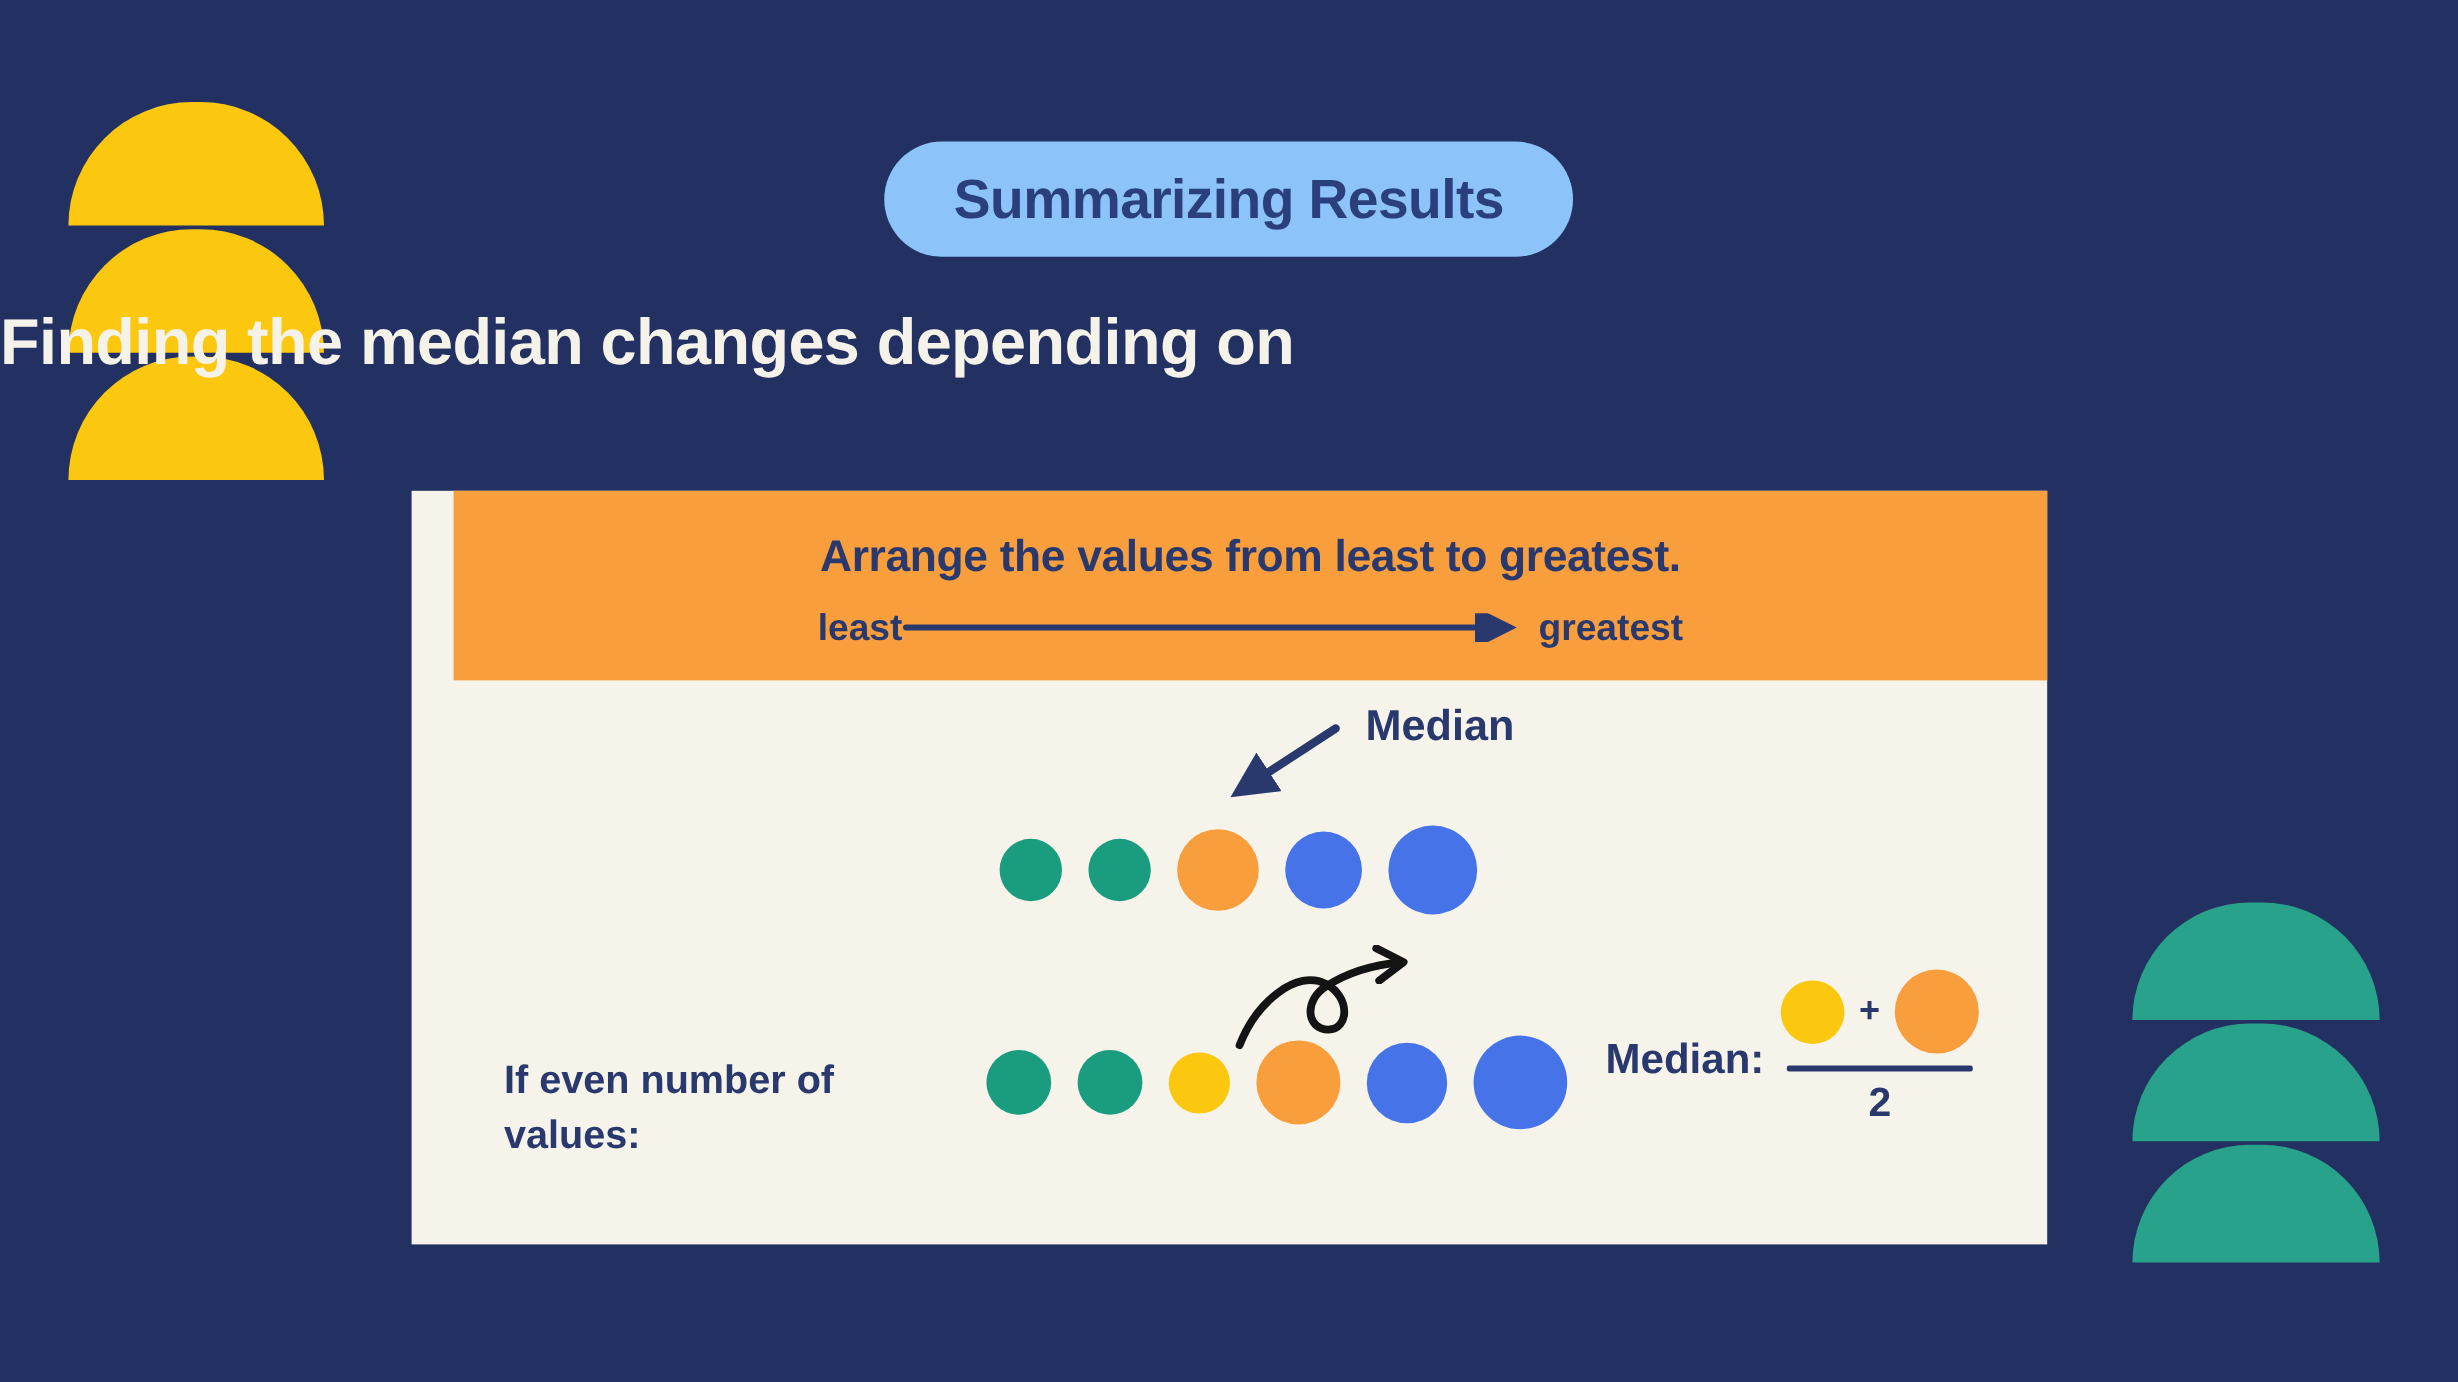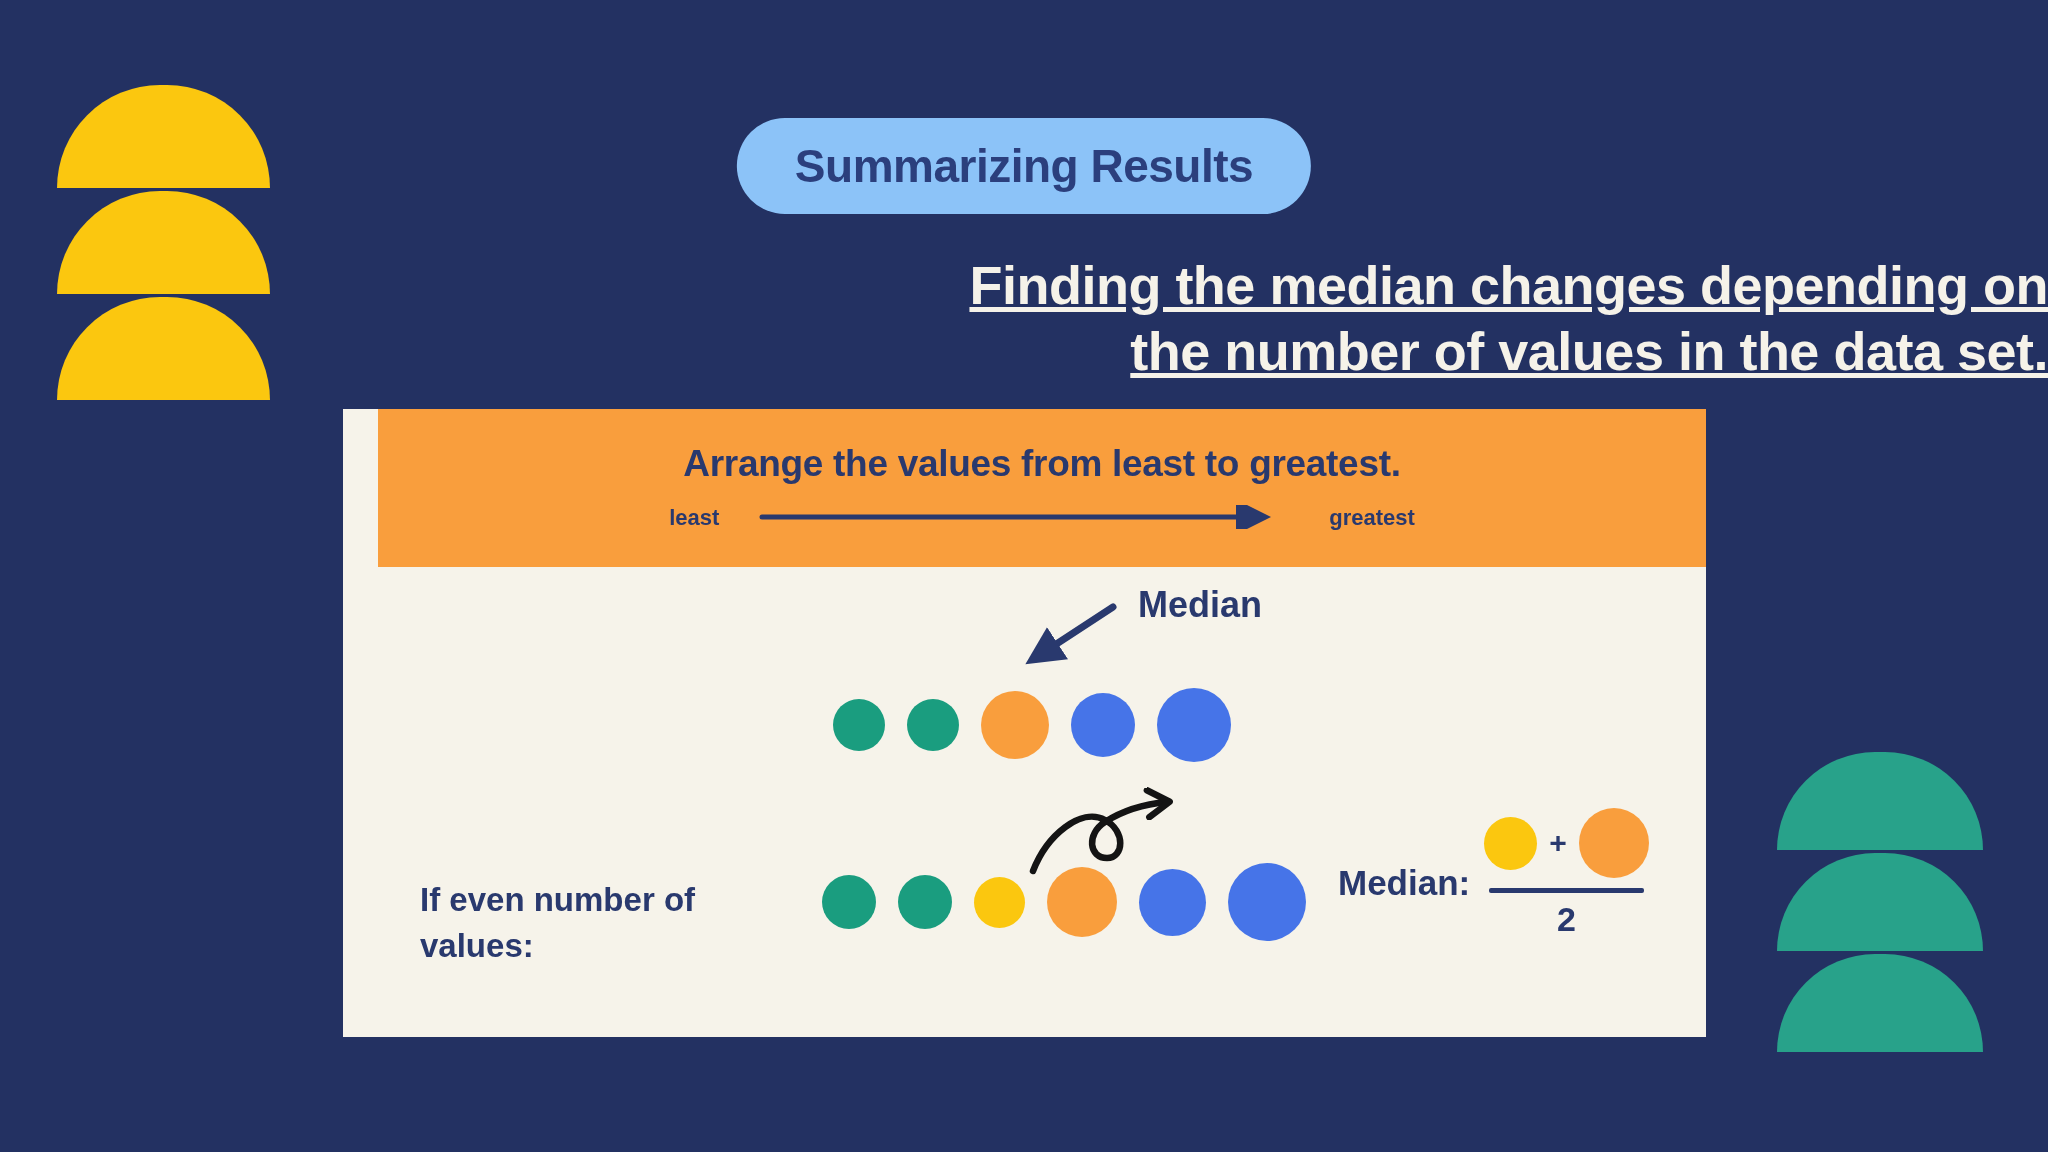--- a/index.html
+++ b/index.html
@@ -31,32 +31,32 @@
   .badge{
     position:absolute;top:118px;left:50%;transform:translateX(-50%);
     height:96px;padding:0 58px;border-radius:48px;
     background:var(--c-light-blue);
     display:flex;align-items:center;justify-content:center;
   }
   .badge span{font-size:46px;color:#2b3f7d;letter-spacing:-0.5px;white-space:nowrap;}
   
   .heading{
     position:absolute;top:252px;left:0;width:100%;
-    text-align:right;color:var(--c-white);
-    font-size:54px;line-height:66px;letter-spacing:-0.5px;margin:0;text-decoration:underline;
+    text-align:left;color:var(--c-white);
+    font-size:54px;line-height:66px;letter-spacing:-0.5px;margin:0;
   }
   .heading span{white-space:nowrap;display:block;}
   
   .card{position:absolute;left:343px;top:409px;width:1363px;height:628px;background:var(--c-cream);}
   .card-header{position:relative;height:158px;background:var(--c-orange);margin-left:35px;}
   .card-title{padding-top:34px;text-align:center;font-size:37px;color:var(--c-navy);letter-spacing:-0.3px;}
   .range-row{
     position:absolute;top:96px;left:0;right:0;
-    display:flex;align-items:flex-start;justify-content:center;gap:40px;
-    font-size:22px;color:var(--c-navy);
+    display:flex;align-items:center;justify-content:center;
+    font-size:31px;color:var(--c-navy);
   }
   .card-body{position:relative;height:596px;}
   .median-label{position:absolute;left:795px;top:17px;font-size:36px;color:var(--c-navy);}
   .median-arrow{position:absolute;left:672px;top:34px;}
   .row-label{position:absolute;font-size:33px;color:var(--c-navy);line-height:46px;}
   .odd-label{left:83px;top:136px;}
   .even-label{left:77px;top:310px;}
   .circles{position:absolute;display:flex;align-items:center;gap:22px;height:80px;}
   .odd-circles{left:490px;top:118px;}
   .even-circles{left:479px;top:295px;}
@@ -86,21 +86,20 @@
       <div class="dome" style="background: rgb(40, 162, 138);"></div>
       <div class="dome" style="background: rgb(40, 162, 138);"></div>
     </div>
 
   <div class="badge">
     <span>Summarizing Results</span>
   </div>
 
   <h1 class="heading">
     <span>Finding the median changes depending on</span>
-    <span>the number of values in the data set.</span>
   </h1>
 
   <div class="card">
 
     <div class="card-header">
       <div class="card-title">Arrange the values from least to greatest.</div>
       <div class="range-row">
         <span>least</span>
         <svg width="530" height="24" viewBox="0 0 530 24">
           <defs>

